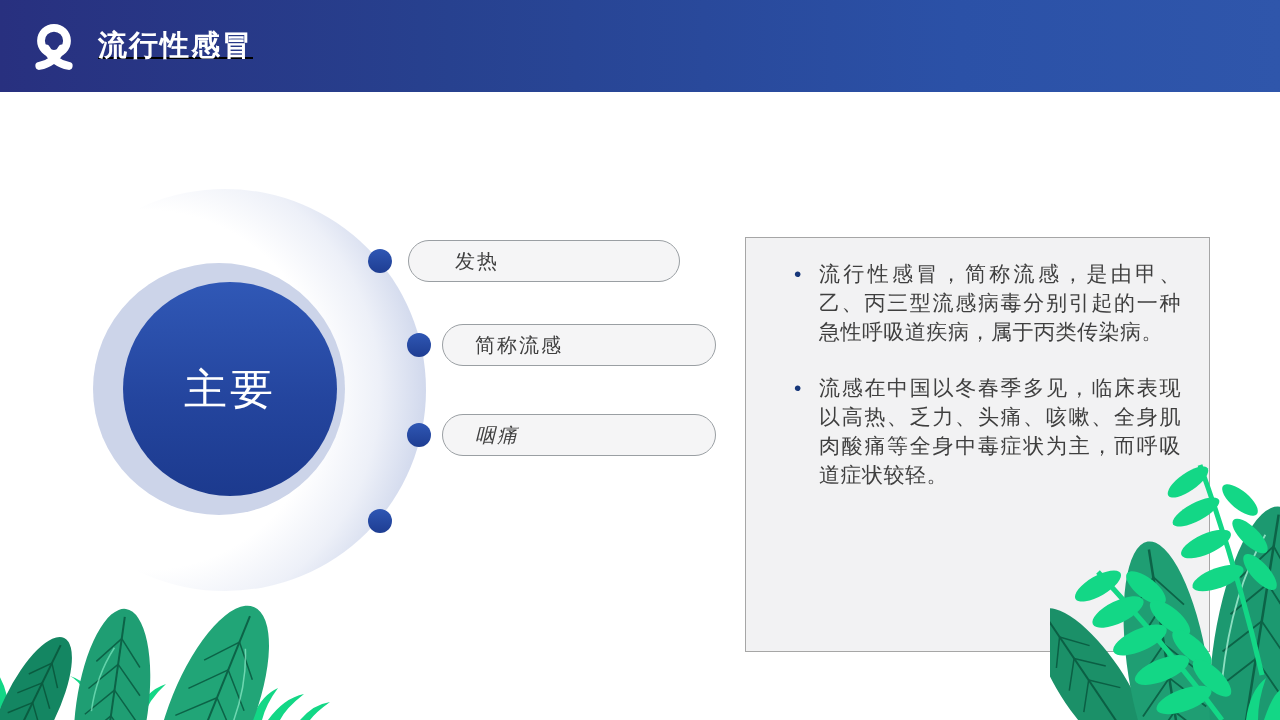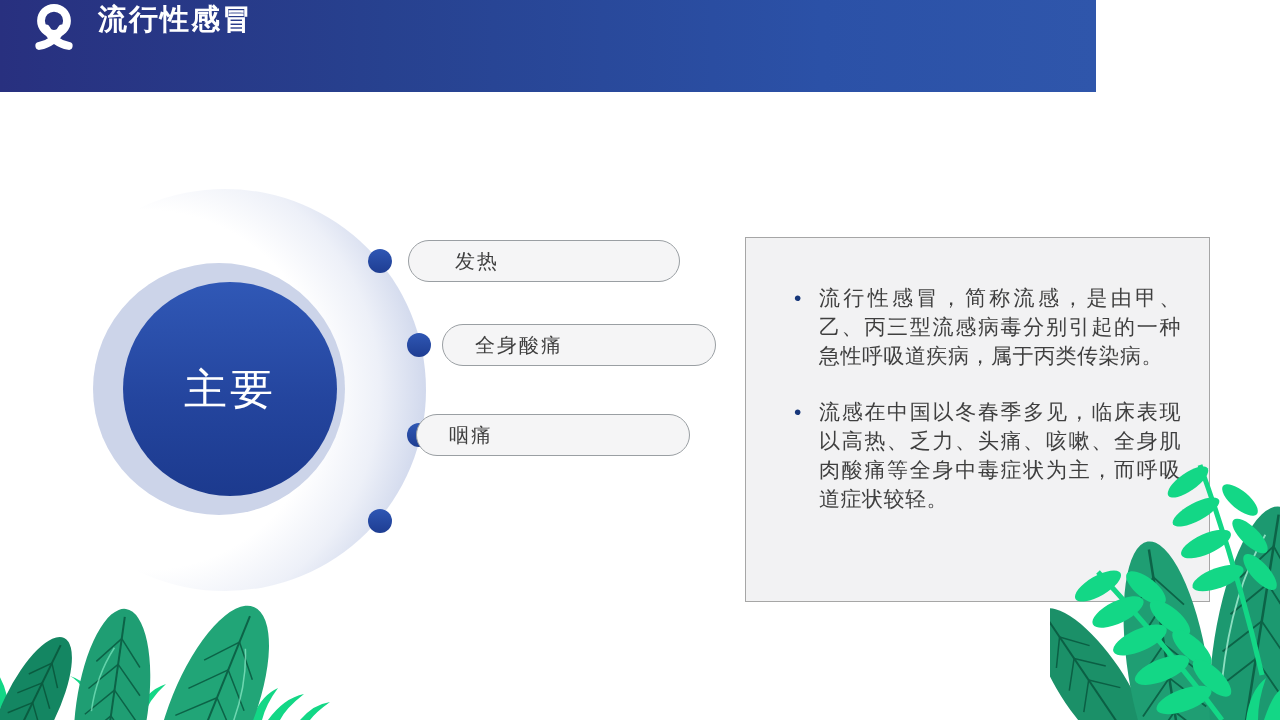--- a/index.html
+++ b/index.html
@@ -11,24 +11,25 @@
     width: 1280px;
     height: 720px;
     background: #ffffff;
     overflow: hidden;
   }
 
   
   .header {
     position: absolute;
     left: 0; top: 0;
-    width: 1096px; height: 92px;
+    width: 1280px; height: 92px;
     background: linear-gradient(90deg, #28307f 0%, #27418f 35%, #2b51a7 75%, #2f56ab 100%);
     display: flex;
-    align-items: flex-start;
+    align-items: center;
+    text-decoration: underline;
   }
   .header-icon {
     width: 52px; height: 52px;
     margin-left: 28px;
     flex: 0 0 auto;
   }
   .header-title {
     color: #ffffff;
     font-size: 29px;
     font-weight: bold;
@@ -85,24 +86,24 @@
     font-size: 20px;
     letter-spacing: 2px;
   }
   .pill.outer { width: 272px; padding-left: 46px; }
   .pill.inner { width: 274px; padding-left: 32px; }
 
   
   .infobox {
     position: absolute;
     left: 745px; top: 237px;
-    width: 465px; height: 365px;
+    width: 465px; height: 415px;
     background: #f2f2f3;
     border: 1px solid #a6a6a6;
-    padding: 45px 28px 0 46px;
+    padding: 21px 28px 0 46px;
   }
   .infobox ul { list-style: none; }
   .infobox li {
     position: relative;
     padding-left: 27px;
     color: #3f3f3f;
     font-size: 21px;
     line-height: 29px;
     text-align: justify;
     letter-spacing: 0.5px;
@@ -151,23 +152,23 @@
 
   <div class="dot" style="left:368px; top:249px;"></div>
   <div class="dot" style="left:407px; top:333px;"></div>
   <div class="dot" style="left:407px; top:423px;"></div>
   <div class="dot" style="left:368px; top:509px;"></div>
 
   <div class="pill outer" style="left:408px; top:240px;align-items:center;">
     <span>发热</span>
   </div>
   <div class="pill inner" style="left:442px; top:324px;">
-    <span>全身酸痛</span>
-  </div>
-  <div class="pill inner" style="left:416px; top:414px;">
+    <span>简称流感</span>
+  </div>
+  <div class="pill inner" style="left:442px; top:414px;font-style:italic;">
     <span>咽痛</span>
   </div>
 
   <div class="infobox">
     <ul>
       <li>流行性感冒，简称流感，是由甲、乙、丙三型流感病毒分别引起的一种急性呼吸道疾病，属于丙类传染病。</li>
       <li>流感在中国以冬春季多见，临床表现以高热、乏力、头痛、咳嗽、全身肌肉酸痛等全身中毒症状为主，而呼吸道症状较轻。</li>
     </ul>
   </div>
 

